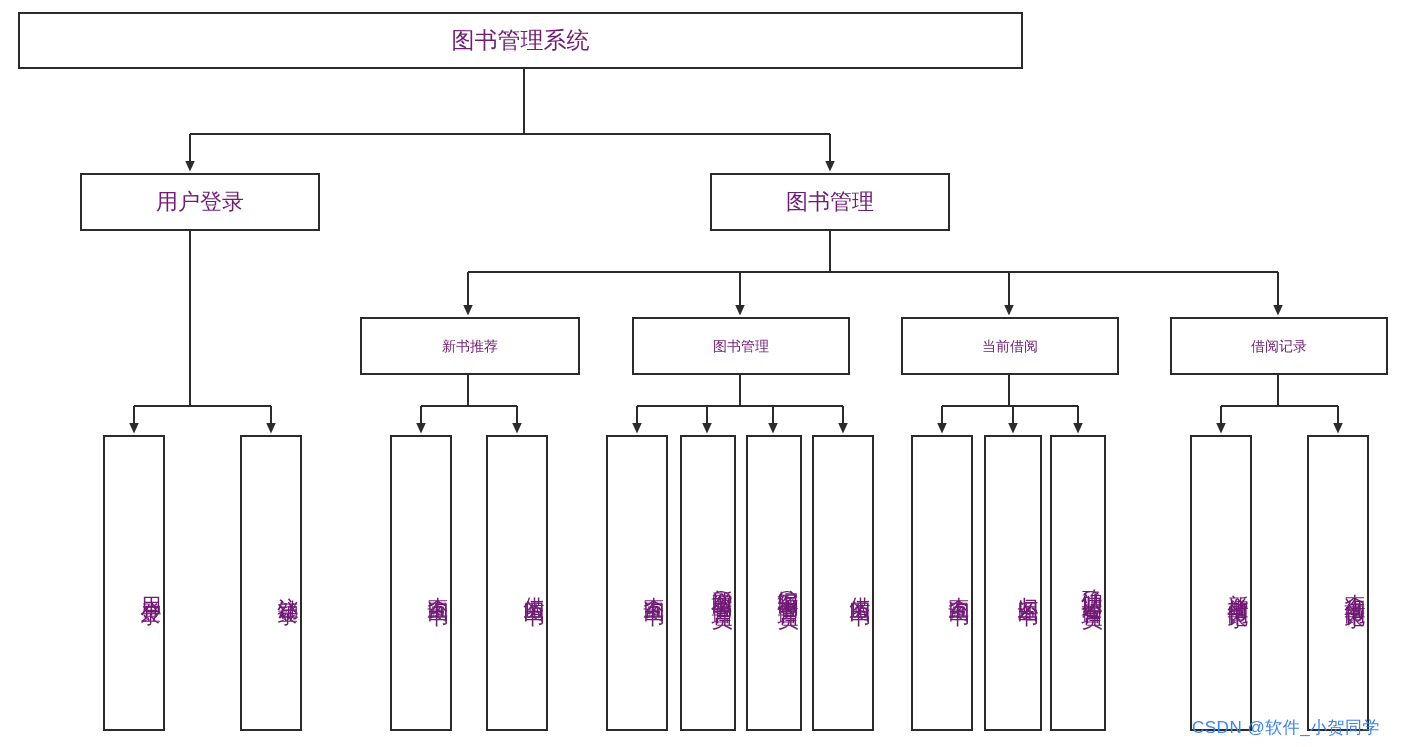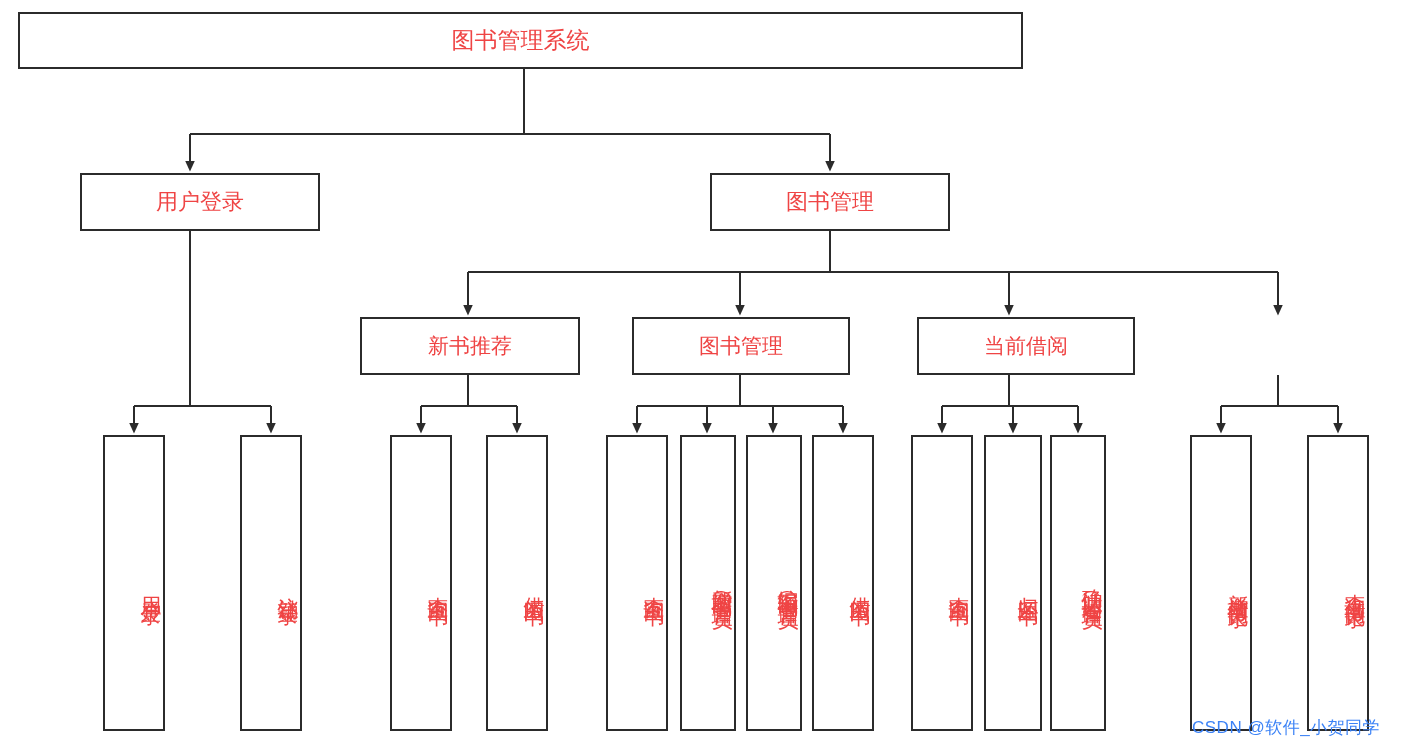--- a/index.html
+++ b/index.html
@@ -27,31 +27,31 @@
     pointer-events: none;
   }
   .node {
     position: absolute;
     box-sizing: border-box;
     border: 2px solid #2b2b2b;
     background: #ffffff;
     display: flex;
     align-items: center;
     justify-content: center;
-    color: #ef4444;
+    color: #701a75;
     line-height: 1.18;
   }
   .node.root {
     font-size: 23px;
   }
   .node.lvl2 {
     font-size: 22px;
   }
   .node.lvl3 {
-    font-size: 21px;
+    font-size: 14px;
   }
   .node.leaf {
     font-size: 21px;
     writing-mode: vertical-rl;
     text-orientation: upright;
     align-items: flex-start;
     justify-content: center;
     padding-top: 6px;
     letter-spacing: 3px;
   }
@@ -115,21 +115,22 @@
       </g>
   </svg>
 
   <div class="node root" style="left: 18px; top: 12px; width: 1005px; height: 57px;">图书管理系统</div>
 
   <div class="node lvl2" style="left: 80px; top: 173px; width: 240px; height: 58px;">用户登录</div>
   <div class="node lvl2" style="left: 710px; top: 173px; width: 240px; height: 58px;">图书管理</div>
 
   <div class="node lvl3" style="left: 360px; top: 317px; width: 220px; height: 58px;">新书推荐</div>
   <div class="node lvl3" style="left: 632px; top: 317px; width: 218px; height: 58px;">图书管理</div>
-  <div class="node lvl3" style="left: 901px; top: 317px; width: 218px; height: 58px; margin-left: 16px;">当前借阅</div>
+  <div class="node lvl3" style="left: 901px; top: 317px; width: 218px; height: 58px;">当前借阅</div>
+  <div class="node lvl3" style="left: 1170px; top: 317px; width: 218px; height: 58px;">借阅记录</div>
 
   <div class="node leaf" style="left: 103px; top: 435px; width: 62px; height: 296px;">用户登录</div>
   <div class="node leaf" style="left: 240px; top: 435px; width: 62px; height: 296px;">注销登录</div>
   <div class="node leaf" style="left: 390px; top: 435px; width: 62px; height: 296px;">查询图书</div>
   <div class="node leaf" style="left: 486px; top: 435px; width: 62px; height: 296px;">借阅图书</div>
   <div class="node leaf" style="left: 606px; top: 435px; width: 62px; height: 296px;">查询图书</div>
   <div class="node leaf tall" style="left: 680px; top: 435px; width: 56px; height: 296px;">新增图书（管理员）</div>
   <div class="node leaf tall" style="left: 746px; top: 435px; width: 56px; height: 296px;">编辑图书（管理员）</div>
   <div class="node leaf" style="left: 812px; top: 435px; width: 62px; height: 296px;">借阅图书</div>
   <div class="node leaf" style="left: 911px; top: 435px; width: 62px; height: 296px;">查询图书</div>

